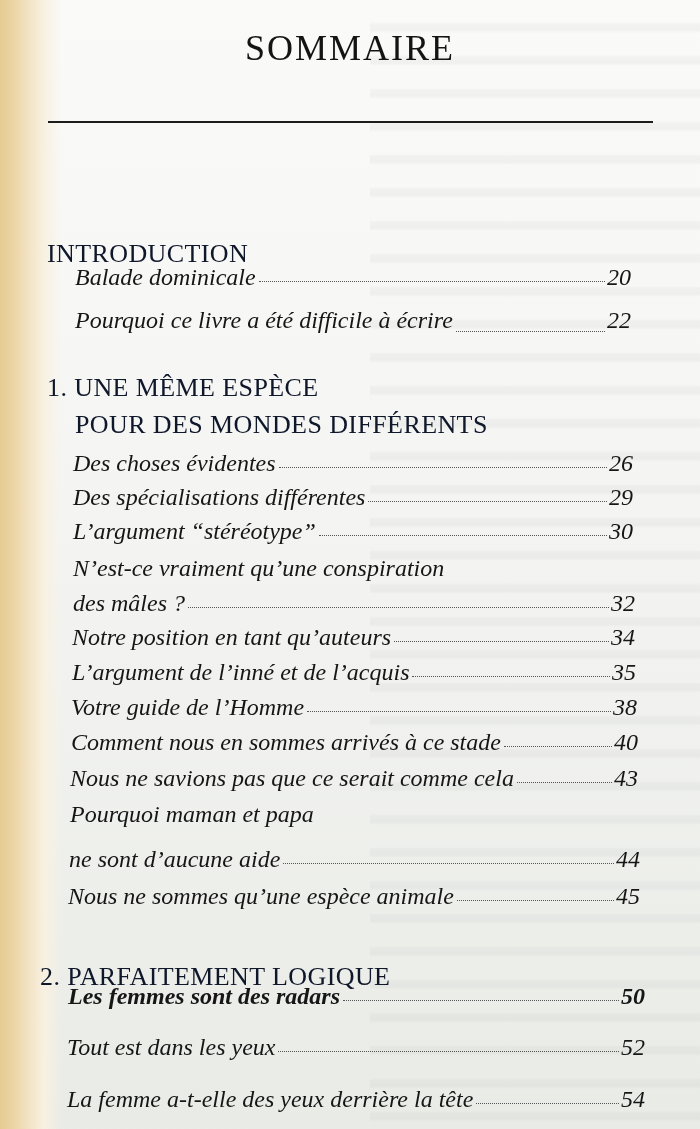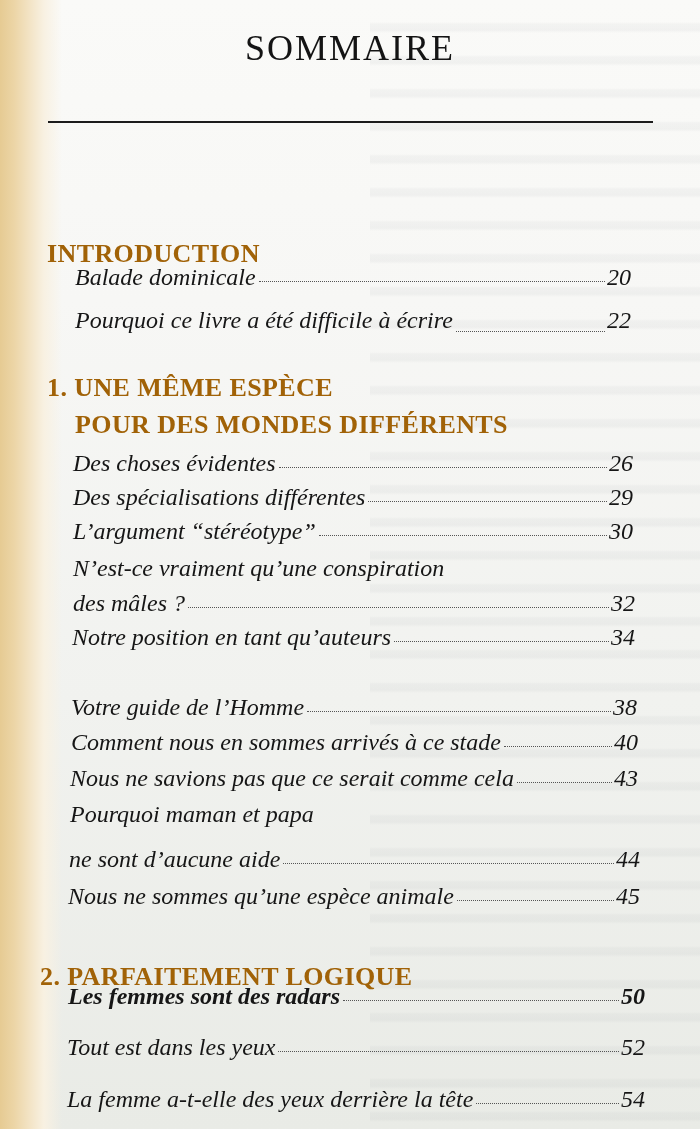--- a/index.html
+++ b/index.html
@@ -69,23 +69,22 @@
     width: 605px;
     top: 121px;
     height: 0;
     border-top: 2px solid #1c1c1c;
   }
   .heading {
     position: absolute;
     font-size: 26px;
     line-height: 30px;
     letter-spacing: 0.4px;
-    color: #a16207;
+    color: #0f172a;
     white-space: nowrap;
-    font-weight: bold;
   }
   .entry {
     position: absolute;
     display: flex;
     align-items: baseline;
     font-style: italic;
     font-size: 24px;
     line-height: 30px;
     color: #161616;
     white-space: nowrap;
@@ -154,20 +153,25 @@
   <div class="entry" style="left:73px; width:562px; top:588px;">
     <span class="label">des mâles ?</span>
     <span class="leader"></span>
     <span class="page-num">32</span>
   </div>
   <div class="entry" style="left:72px; width:563px; top:622px;">
     <span class="label">Notre position en tant qu’auteurs</span>
     <span class="leader"></span>
     <span class="page-num">34</span>
   </div>
+  <div class="entry" style="left:72px; width:564px; top:657px;">
+    <span class="label">L’argument de l’inné et de l’acquis</span>
+    <span class="leader"></span>
+    <span class="page-num">35</span>
+  </div>
   <div class="entry" style="left:71px; width:566px; top:692px;">
     <span class="label">Votre guide de l’Homme</span>
     <span class="leader"></span>
     <span class="page-num">38</span>
   </div>
   <div class="entry" style="left:71px; width:567px; top:727px;">
     <span class="label">Comment nous en sommes arrivés à ce stade</span>
     <span class="leader"></span>
     <span class="page-num">40</span>
   </div>

